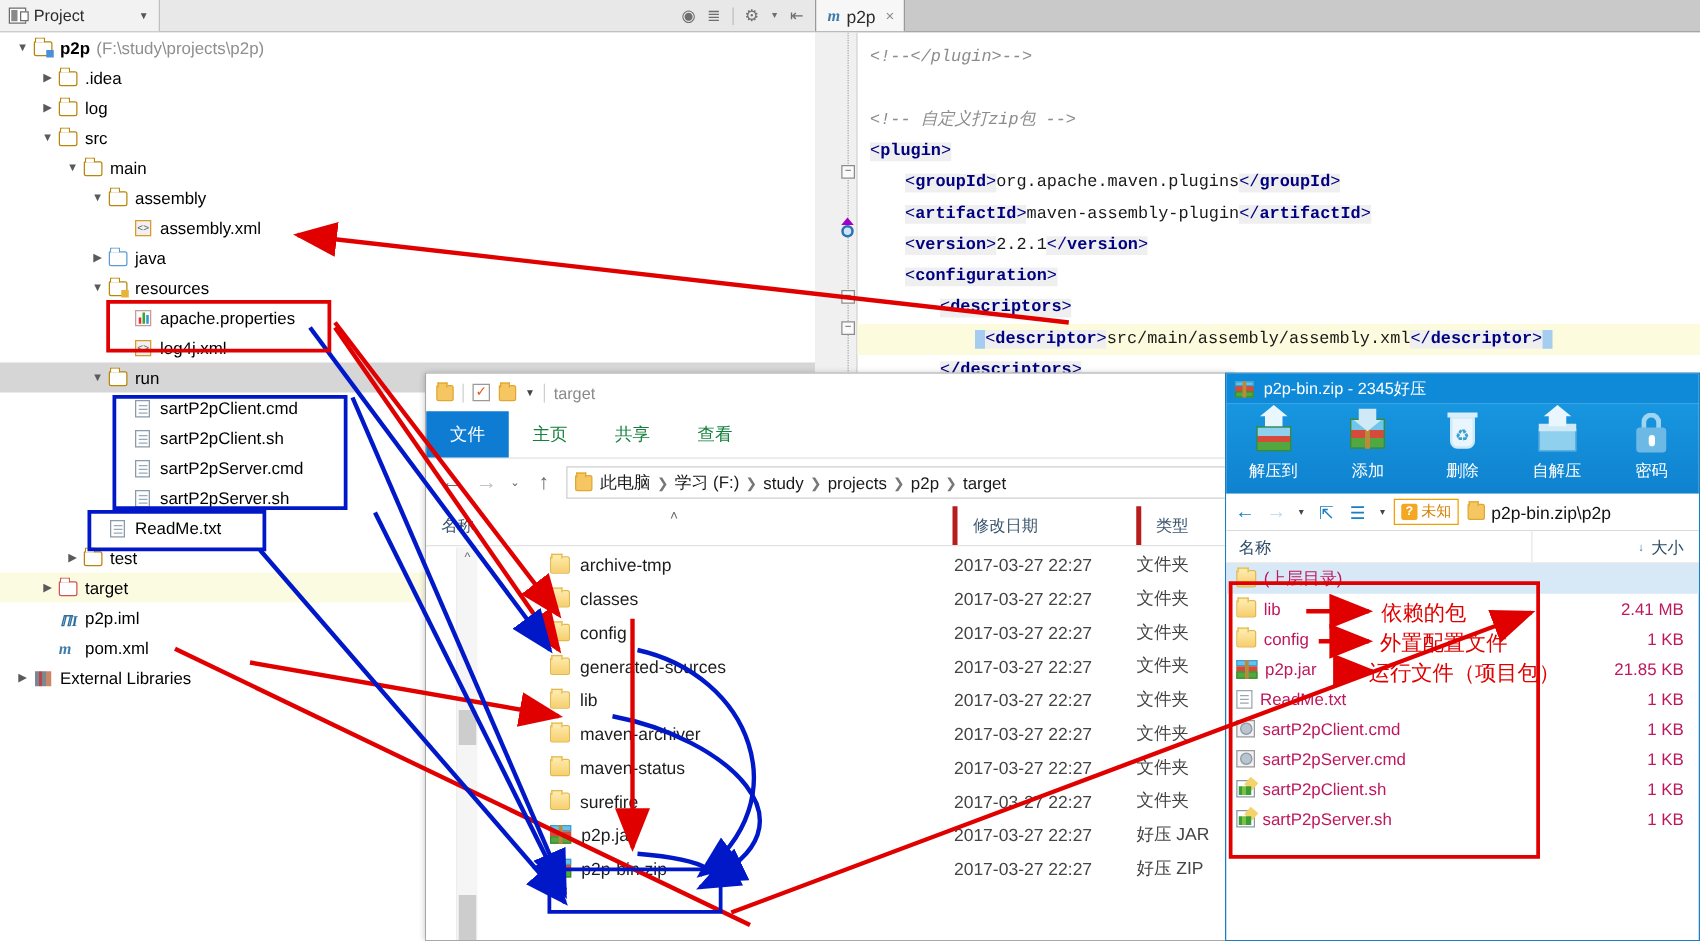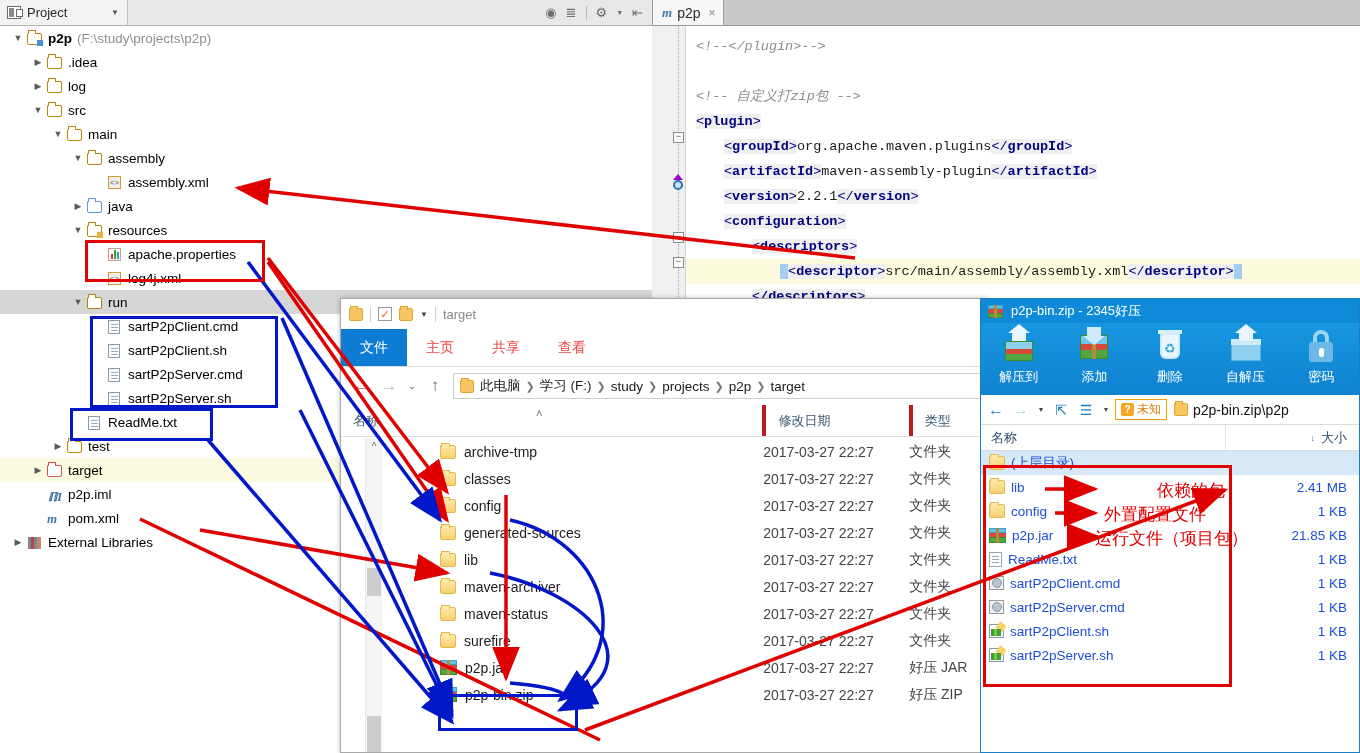--- a/index.html
+++ b/index.html
@@ -90,21 +90,21 @@
     position:absolute; left:340px; top:298px; width:648px; height:455px;
     background:#fff; border:1px solid #a8a8a8; box-shadow:0 0 5px rgba(0,0,0,.25);
   }
   #exp-qa { height:30px; display:flex; align-items:center; gap:7px; padding:0 8px; background:#fff; font-size:13px; color:#8a8a8a; }
   .qa-fold { width:14px; height:13px; background:#f5c661; border:1px solid #e0a830; border-radius:1px 2px 2px 2px; position:relative; }
   .qa-fold::before { content:""; position:absolute; top:-3px; left:0; width:6px; height:3px; background:#f5c661; border:1px solid #e0a830; border-bottom:none; }
   .qa-sep { width:1px; height:15px; background:#cfcfcf; }
   .qa-chk { width:14px; height:14px; border:1px solid #999; background:#fff; color:#e8541a; font-size:11px; line-height:12px; text-align:center; }
   .qa-dd { font-size:8px; color:#444; }
   #exp-ribbon { height:38px; background:#fff; border-bottom:1px solid #dcdcdc; display:flex; align-items:stretch; }
-  .rtab { display:flex; align-items:center; padding:0 19px; font-size:14px; color:#ef4444; }
+  .rtab { display:flex; align-items:center; padding:0 19px; font-size:14px; color:#15803d; }
   .rtab.active { background:#0f7cd4; color:#fff; }
   #exp-addr { height:38px; display:flex; align-items:center; gap:0; padding:0 6px; background:#fff; }
   .nav-btn { width:28px; text-align:center; font-size:17px; color:#6d6d6d; }
   .nav-btn.dis { color:#c3c3c3; }
   .nav-caret { width:18px; text-align:center; font-size:9px; color:#555; }
   #addrbar {
     flex:1; height:26px; border:1px solid #cfcfcf; background:#fff; display:flex; align-items:center;
     padding:0 6px; gap:3px; font-size:13.5px; color:#1a1a1a; margin-left:4px;
   }
   #addrbar .sepc { color:#777; font-size:11px; margin:0 2px; }
@@ -145,21 +145,21 @@
   #ar-nav .nb { width:22px; text-align:center; font-size:16px; color:#1a7ec0; }
   #ar-nav .nb.dis { color:#b9d9ef; }
   #ar-nav .cc { font-size:8px; color:#444; width:12px; text-align:center; }
   .unk-badge { display:flex; align-items:center; gap:3px; background:#fff; border:1px solid #f0a000; padding:1px 5px; font-size:12px; color:#d97f00; }
   .unk-badge .q { width:13px; height:13px; border-radius:2px; background:#f5a623; color:#fff; font-size:10px; line-height:13px; text-align:center; font-weight:bold; }
   #ar-path { display:flex; align-items:center; gap:5px; font-size:14px; color:#111; padding-left:4px; }
   #ar-cols { height:26px; display:flex; align-items:center; font-size:13px; color:#2b4a66; border-bottom:1px solid #dcdcdc; background:#fff; }
   #ar-cols .c1 { width:245px; padding-left:10px; border-right:1px solid #e6e6e6; height:100%; display:flex; align-items:center; }
   #ar-cols .c2 { flex:1; display:flex; align-items:center; justify-content:flex-end; gap:6px; padding-right:12px; }
   .arrow-dn { font-size:9px; color:#2a72b5; }
-  .arrow-row { height:24px; display:flex; align-items:center; font-size:13.5px; color:#1d4ed8; }
+  .arrow-row { height:24px; display:flex; align-items:center; font-size:13.5px; color:#be185d; }
   .arrow-row.parent { background:#d7e9f7; }
   .arrow-row .anm { width:245px; display:flex; align-items:center; gap:6px; padding-left:8px; }
   .arrow-row .asz { flex:1; text-align:right; padding-right:12px; }
   .cmdic { width:15px; height:14px; flex:0 0 15px; background:#f2f2f2; border:1px solid #9a9a9a; position:relative; }
   .cmdic::after { content:""; position:absolute; right:1px; bottom:1px; width:8px; height:8px; border-radius:50%; background:#b8c4cf; border:1px solid #8a97a4; }
   .shic { width:15px; height:14px; flex:0 0 15px; background:#fff; border:1px solid #8a9aa8; position:relative; }
   .shic::after { content:""; position:absolute; left:1px; bottom:1px; width:10px; height:7px; background:linear-gradient(90deg,#3a9d3a 0 3px,#7dc242 3px 6px,#3a9d3a 6px 10px); }
   .shic::before { content:""; position:absolute; right:-2px; top:-2px; width:8px; height:8px; background:#f5d36b; transform:rotate(40deg); }
   .txtic { width:13px; height:15px; flex:0 0 13px; background:#fff; border:1px solid #9aa7b2; position:relative; }
   .txtic::after { content:""; position:absolute; left:2px; top:3px; width:7px; height:1px; background:#9aa7b2; box-shadow:0 3px 0 #9aa7b2, 0 6px 0 #9aa7b2; }
@@ -752,17 +752,17 @@
   </svg>
 
   <div class="redbox" style="left:85px; top:240px; width:180px; height:42px;"></div>
   <div class="redbox" style="left:983px; top:465px; width:249px; height:222px;"></div>
 
   <div class="bluebox" style="left:90px; top:316px; width:188px; height:92px;"></div>
   <div class="bluebox" style="left:70px; top:408px; width:143px; height:33px;"></div>
   <div class="bluebox" style="left:438px; top:694px; width:140px; height:37px;"></div>
 
   <div id="cn-notes">
-      <div class="cn-note" style="left: 1157px; top: 479px;">依赖的包</div>
+      <div class="cn-note" style="left: 1105px; top: 479px;">依赖的包</div>
       <div class="cn-note" style="left: 1104px; top: 503px;">外置配置文件</div>
       <div class="cn-note" style="left: 1095px; top: 527px;">运行文件（项目包）</div>
     </div>
 </div>
 
 </body></html>

